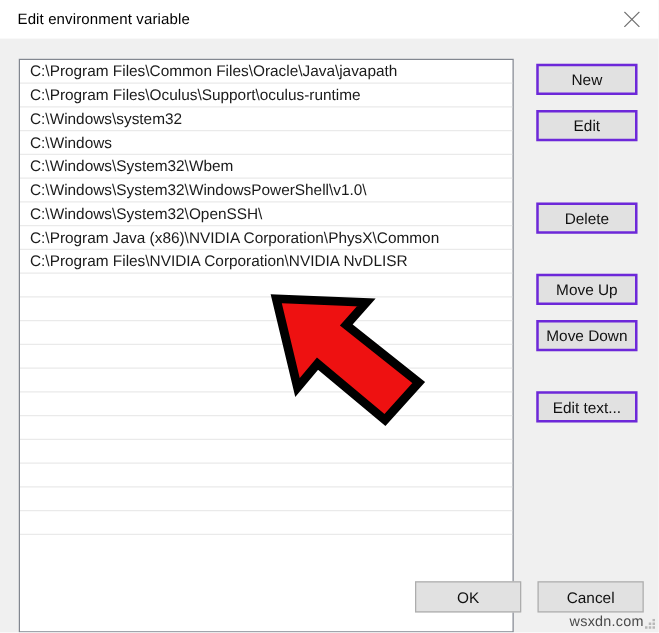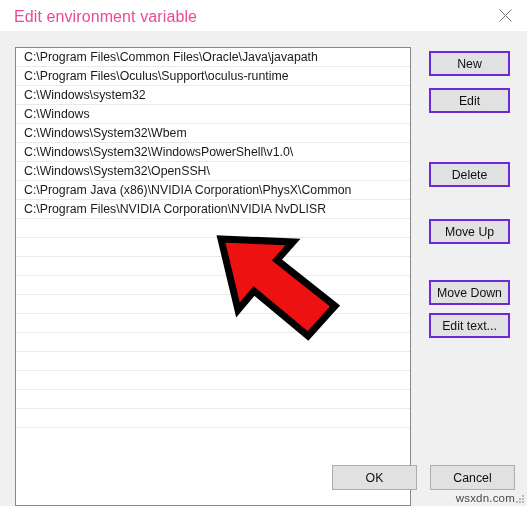--- a/index.html
+++ b/index.html
@@ -24,22 +24,22 @@
     position: absolute;
     left: 0; top: 0;
     width: 527px;
     height: 31px;
     background: #ffffff;
   }
   #titlebar-text {
     position: absolute;
     left: 14px;
     top: 8px;
-    font-size: 16px;
-    color: #ec4899;
+    font-size: 12px;
+    color: #000000;
     letter-spacing: 0.1px;
     white-space: nowrap;
   }
   #close-button {
     position: absolute;
     right: 0;
     top: 0;
     width: 44px;
     height: 31px;
     display: flex;
@@ -106,21 +106,21 @@
     align-items: center;
     justify-content: center;
     cursor: default;
     padding: 0;
   }
   #btn-new        { top: 20px; }
   #btn-edit       { top: 57px; }
   #btn-browse     { top: 94px; }
   #btn-delete     { top: 131px; }
   #btn-move-up    { top: 188px; }
-  #btn-move-down  { top: 225px; margin-top: 24px; }
+  #btn-move-down  { top: 225px; }
   #btn-edit-text  { top: 282px; }
 
   
   .bottom-button {
     position: absolute;
     top: 434px;
     width: 85px;
     height: 25px;
     background: #e1e1e1;
     border: 1px solid #adadad;

